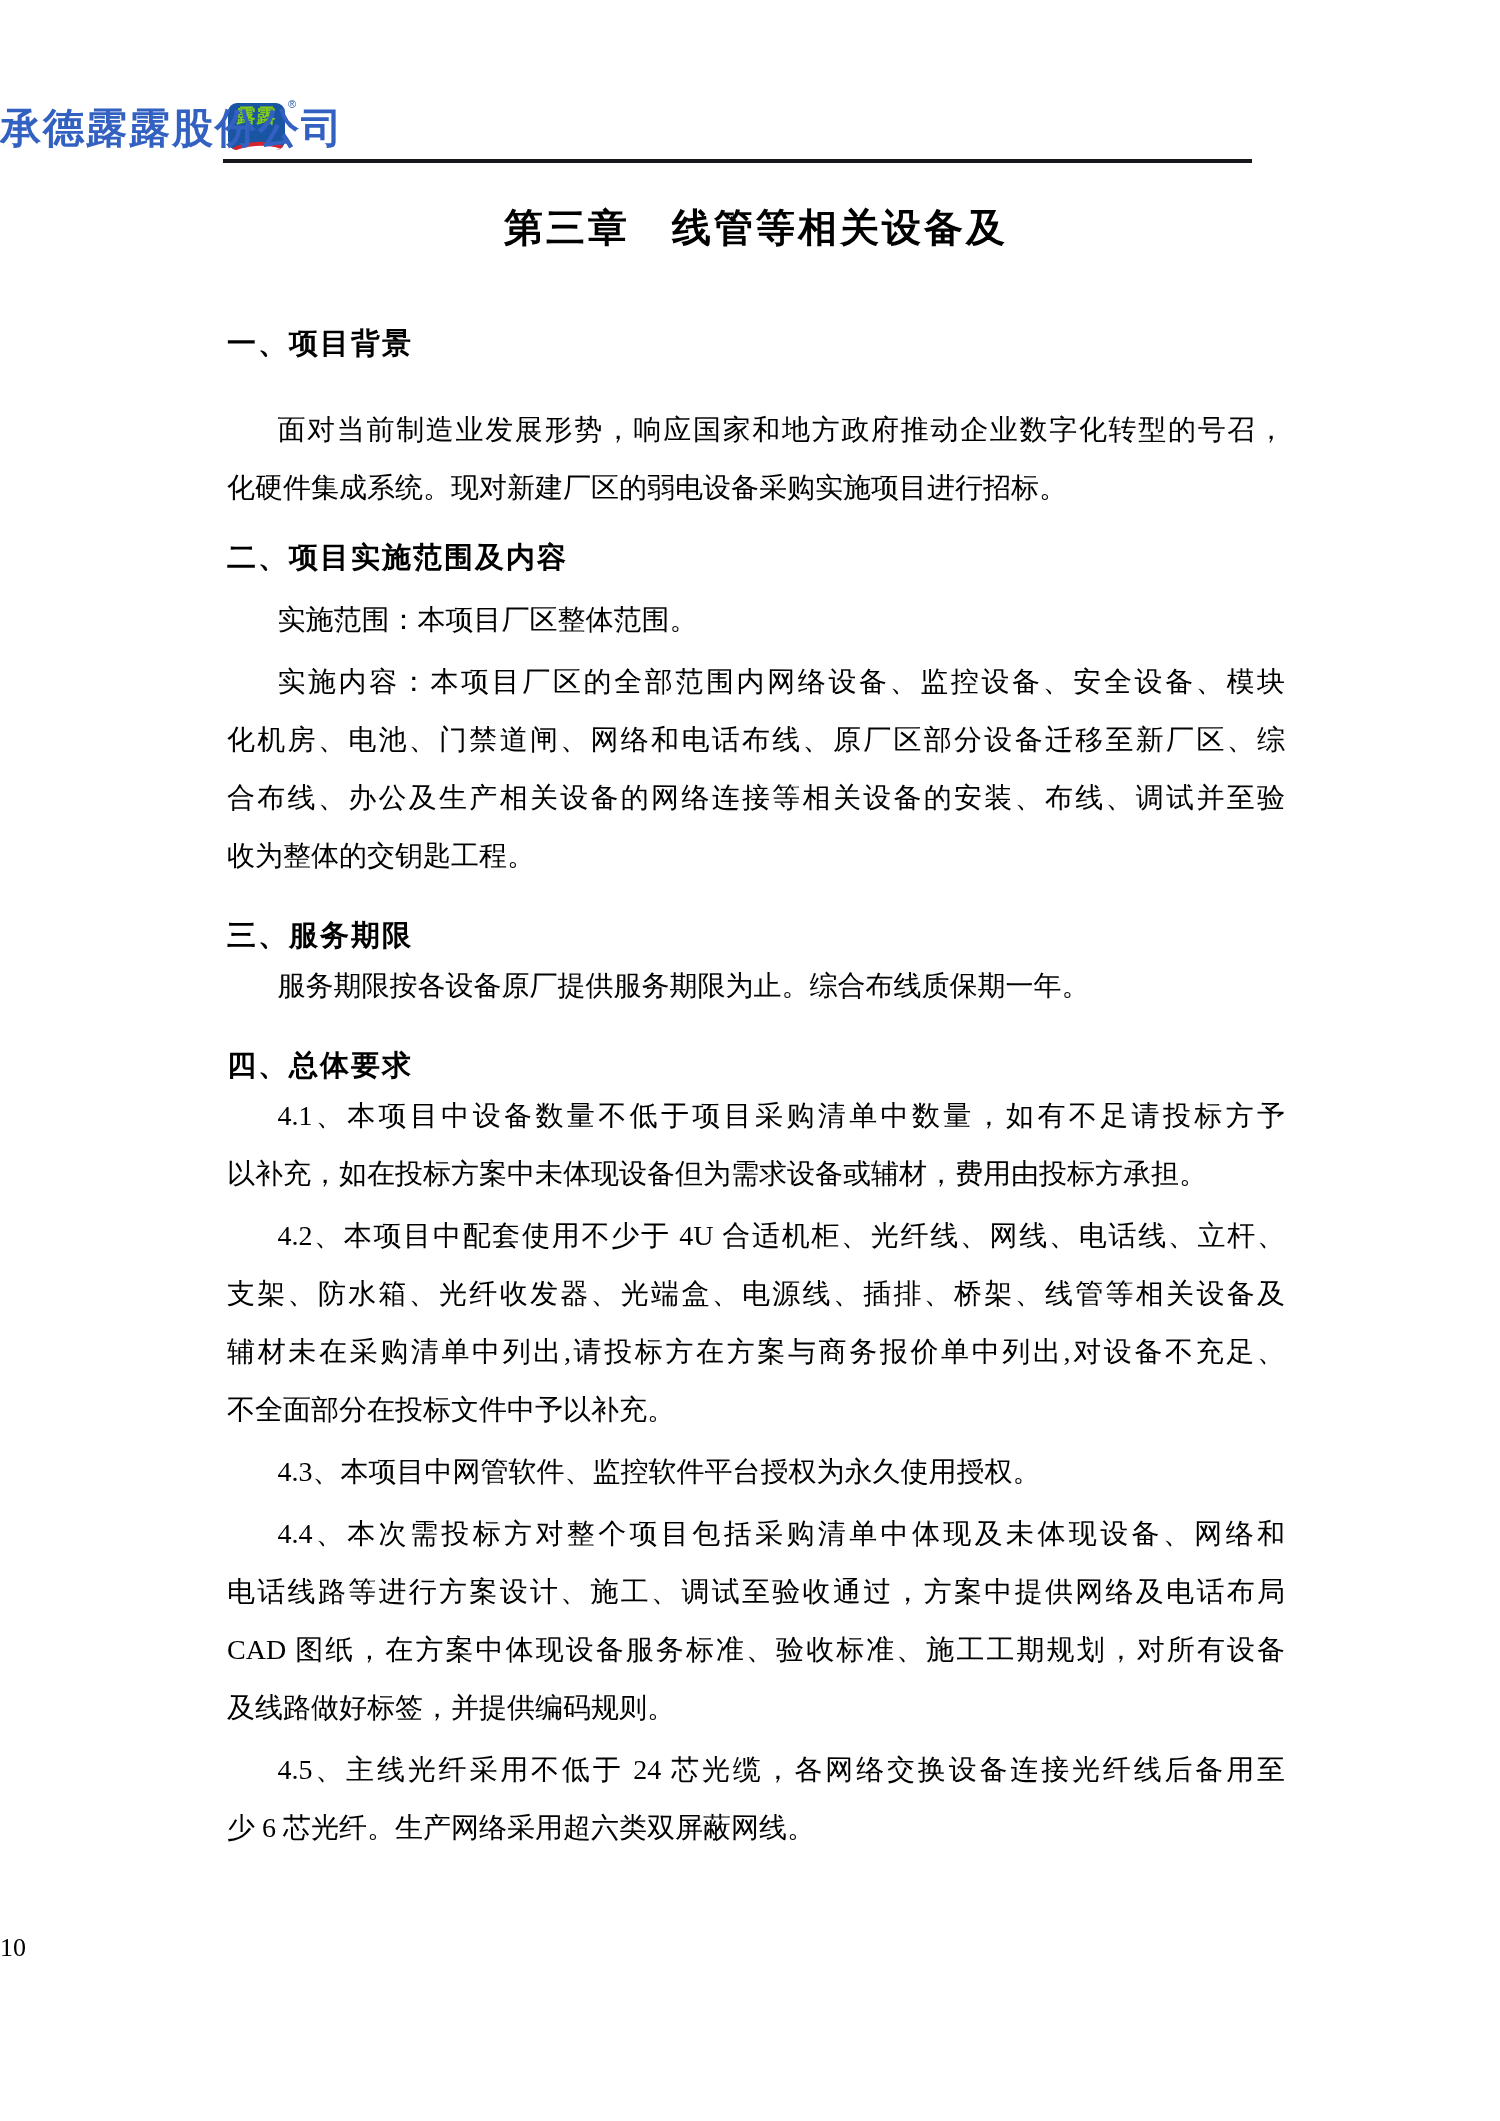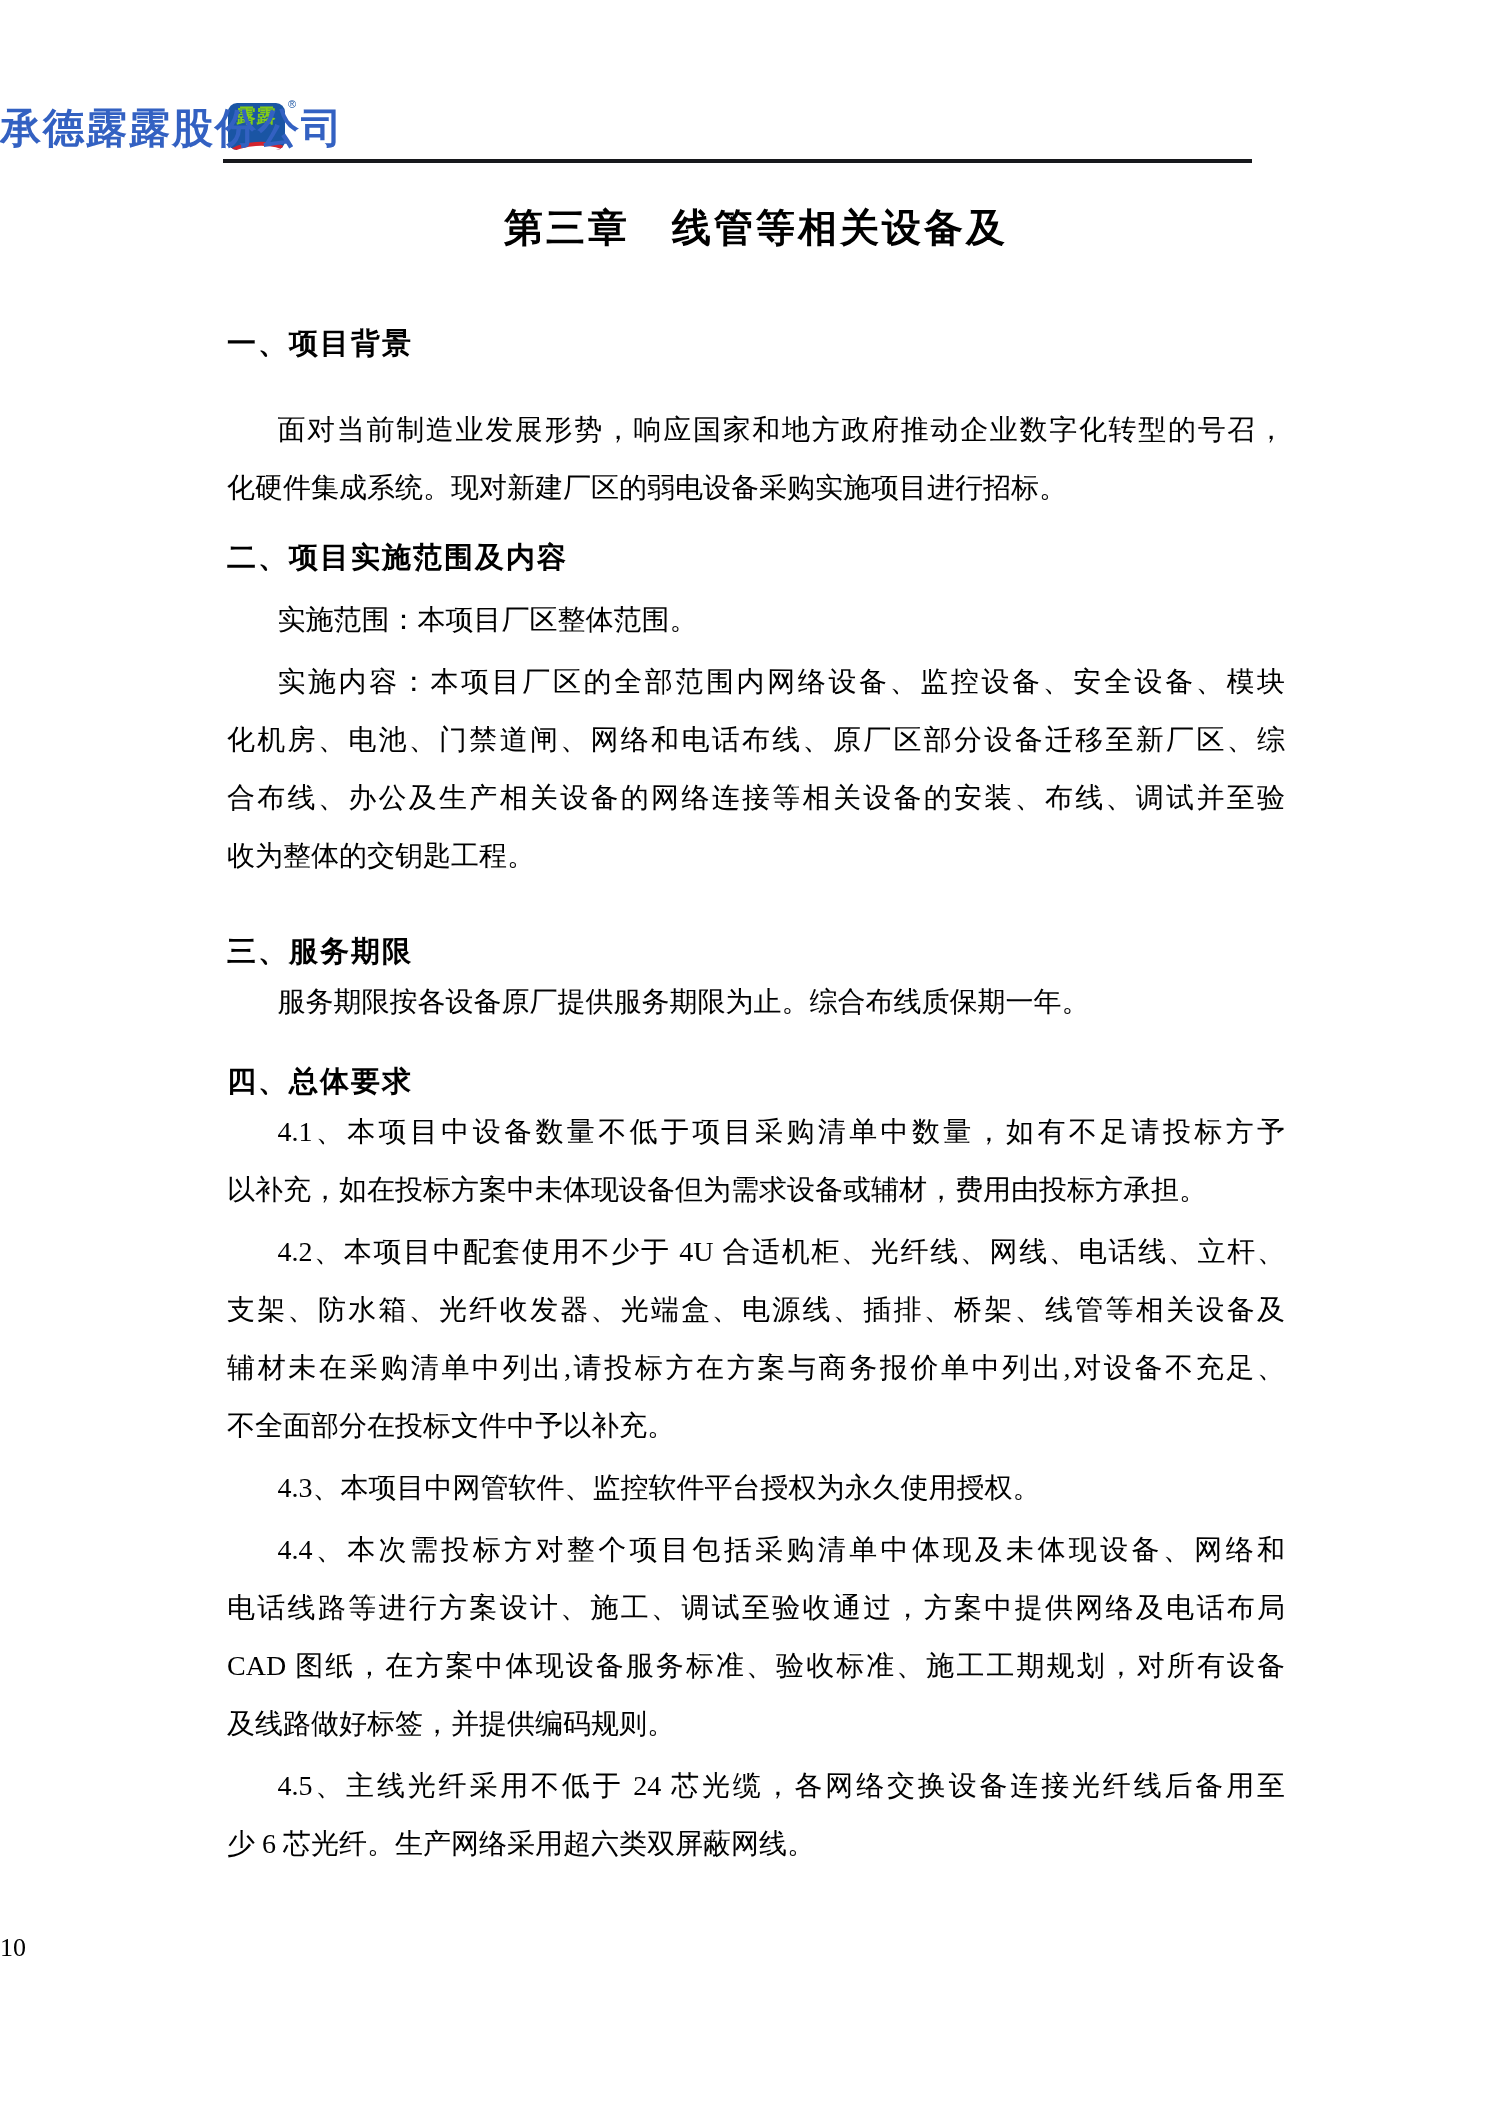--- a/index.html
+++ b/index.html
@@ -32,21 +32,21 @@
 
   
   .content { position:absolute; left:227px; top:205px; width:1058px; }
 
   .chapter-title { font-size:39px; font-weight:bold; text-align:center;
     line-height:46px; letter-spacing:3px; margin:0 0 70px 0; }
 
   .sec-h { font-size:29px; font-weight:bold; line-height:44px; letter-spacing:2px; margin:0; }
   .sec-h.h1 { margin-bottom:36px; }
   .sec-h.h2 { margin-top:18px; margin-bottom:12px; }
-  .sec-h.h3 { margin-top:44px; }
+  .sec-h.h3 { margin-top:28px; }
   .sec-h.h4 { margin-top:28px; }
 
   .para { margin:0; }
   .para + .para { margin-top:4px; }
 
   .bl { font-size:28px; line-height:58px; text-align:justify; text-align-last:justify; }
   .bl.end { text-align-last:left; }
   .bl.ind { text-indent:1.8em; }
 
   .pagenum { position:absolute; left:0; top:1932px; width:100%; text-align:left;

